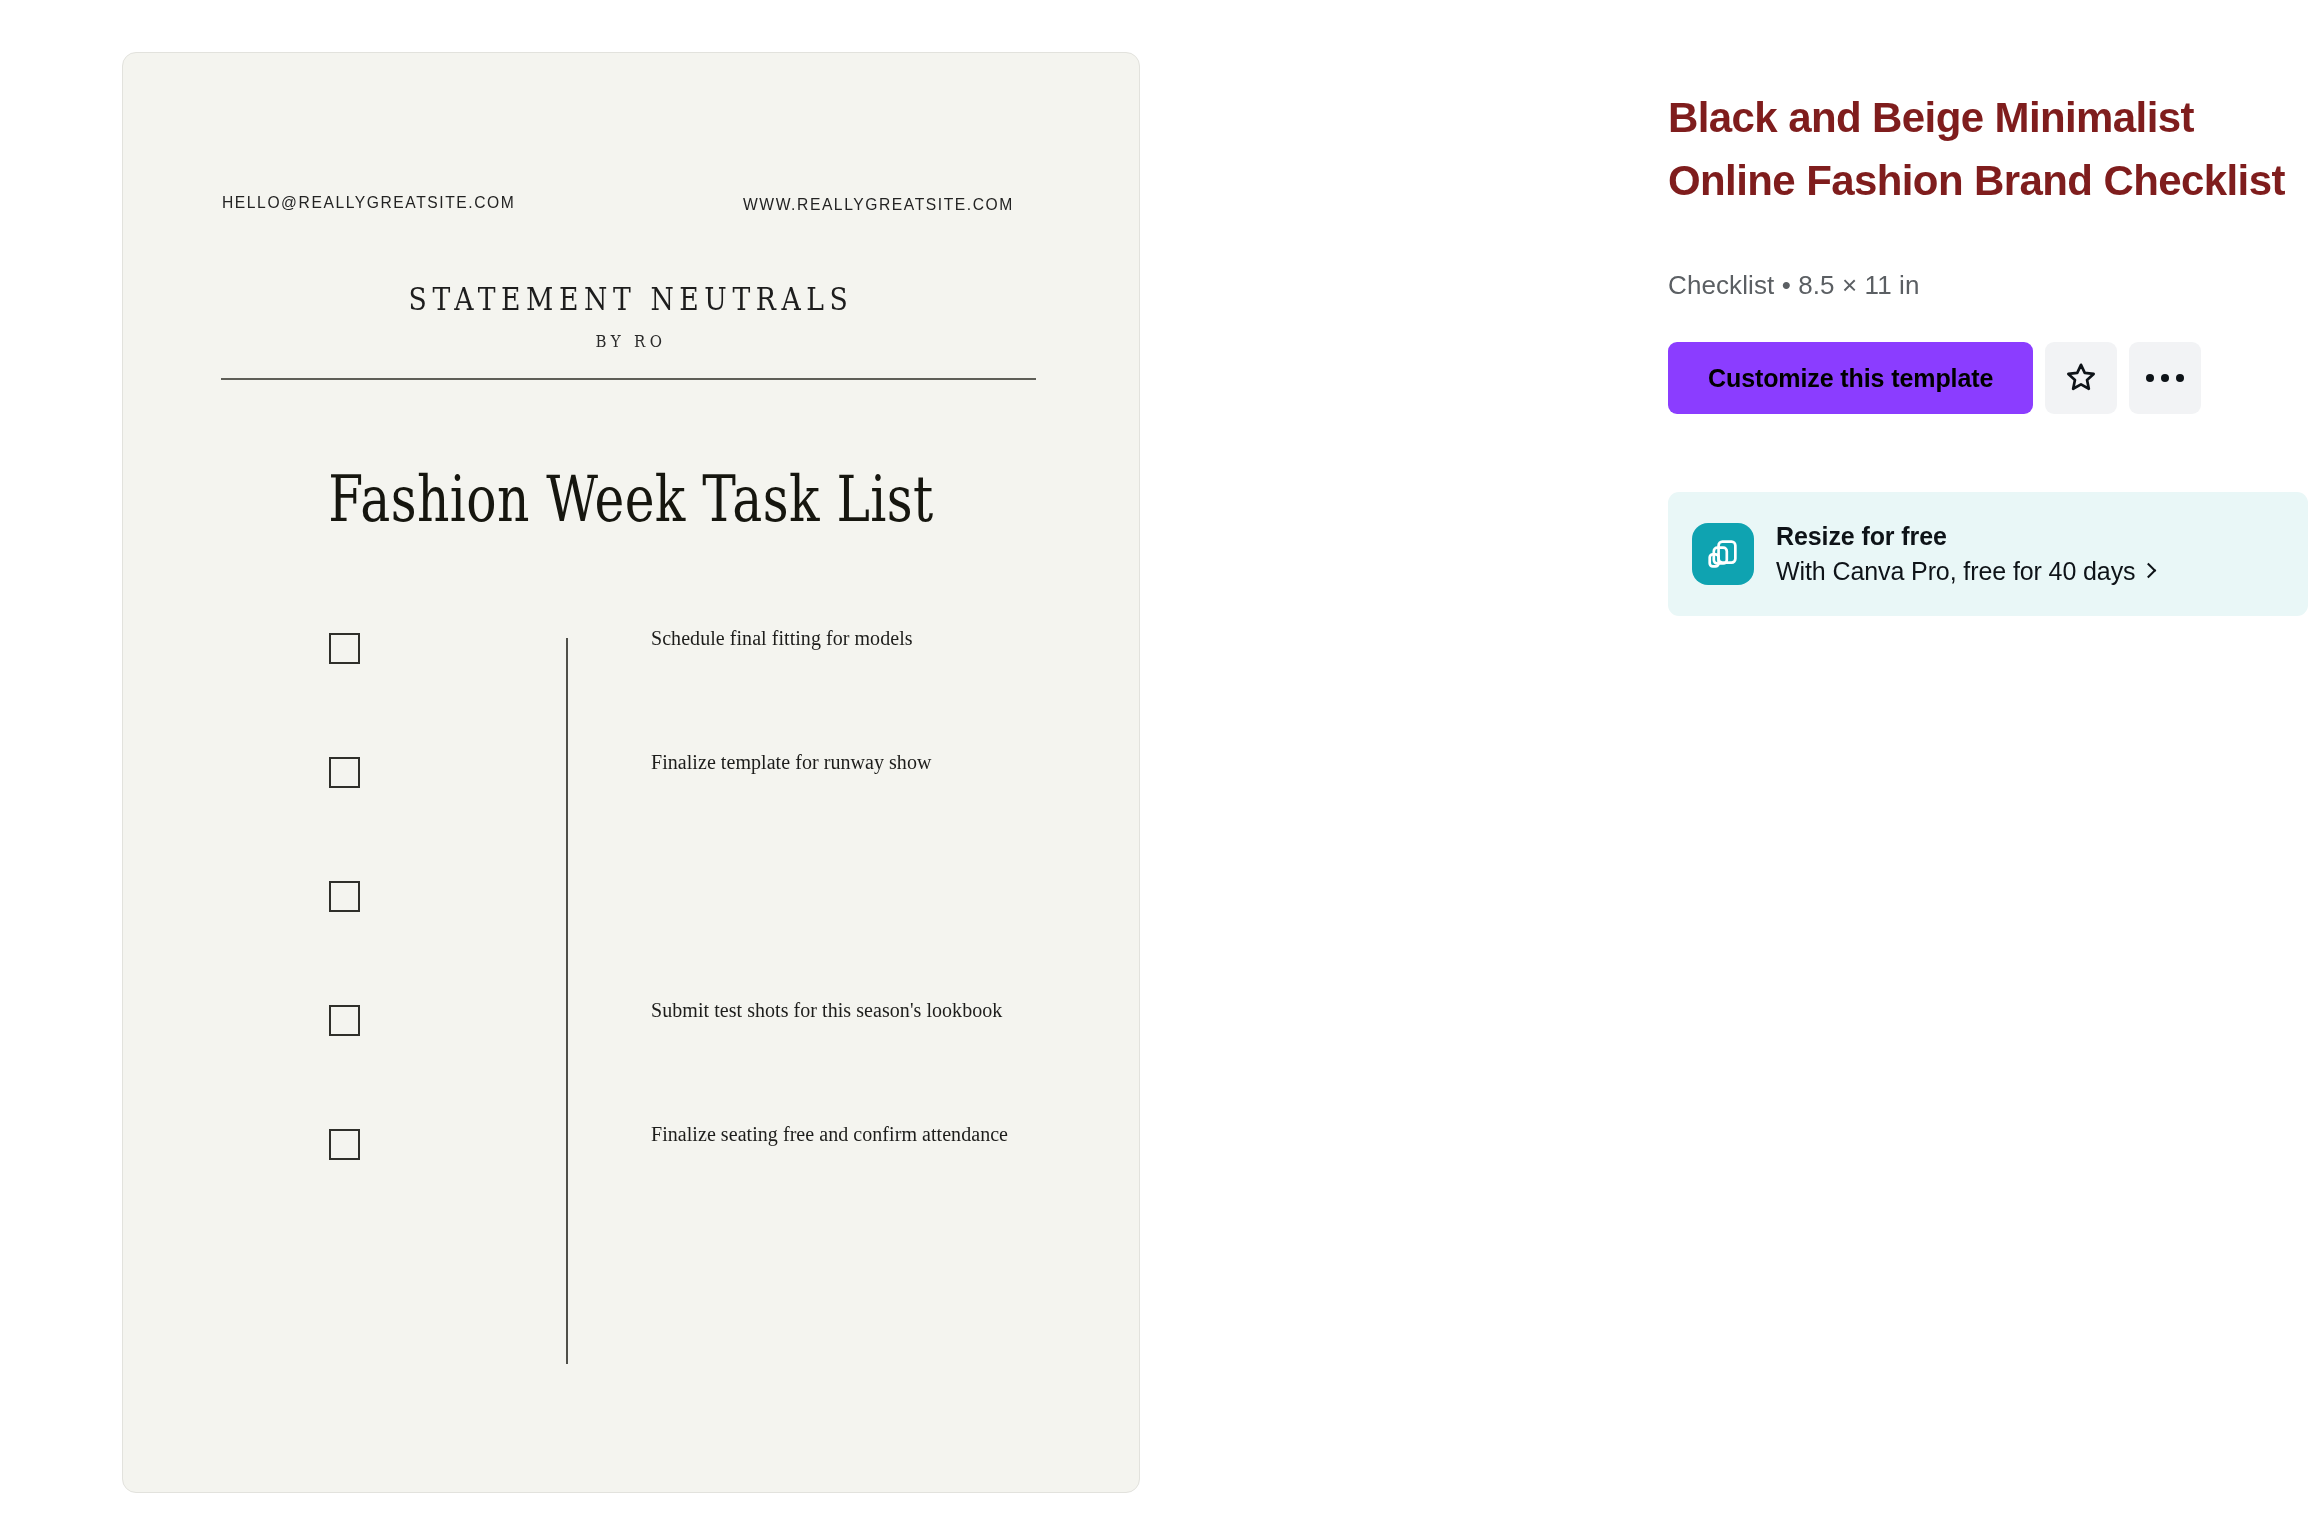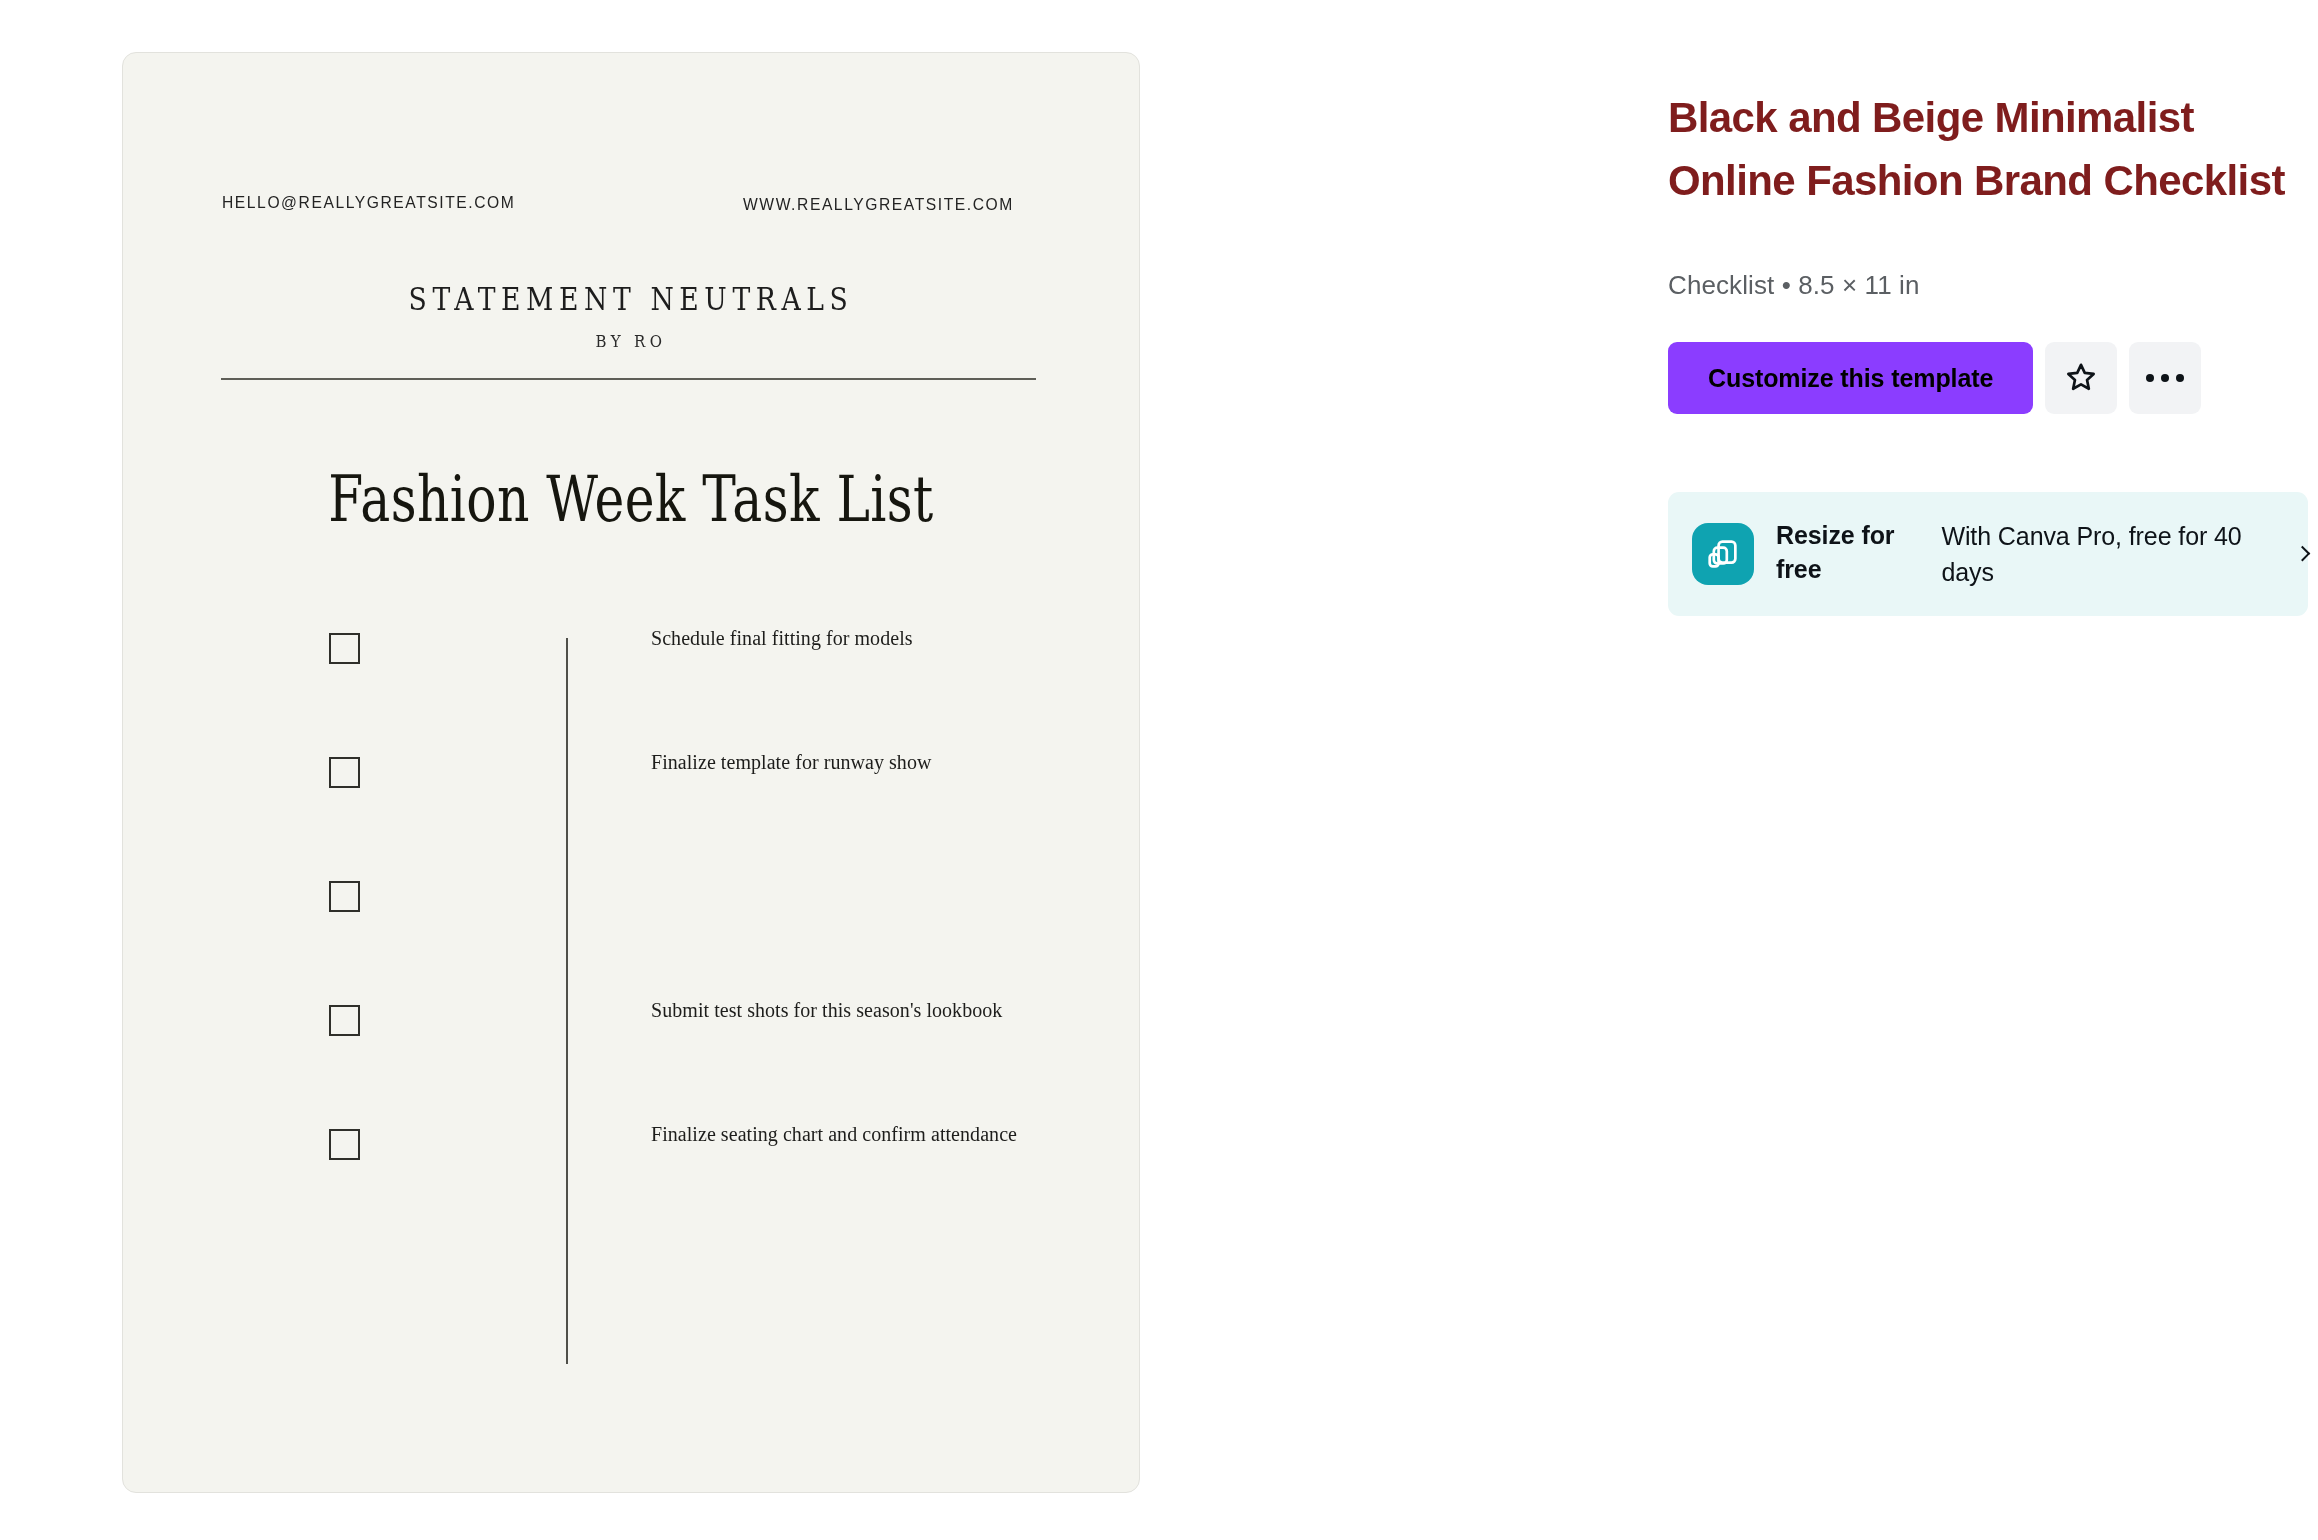--- a/index.html
+++ b/index.html
@@ -263,21 +263,21 @@
     border-radius: 16px;
     background: #0fa3b1;
     flex: none;
     display: flex;
     align-items: center;
     justify-content: center;
   }
   #resize-texts {
     margin-left: 22px;
     display: flex;
-    flex-direction: row;
+    flex-direction: column;
     justify-content: center;
   }
   #resize-title {
     font-size: 25px;
     font-weight: 700;
     color: #0e1318;
     letter-spacing: -0.1px;
     line-height: 34px;
   }
   #resize-sub {
@@ -331,21 +331,21 @@
       </div>
       <div class="cl-row">
         <span class="cl-box"></span>
       </div>
       <div class="cl-row">
         <span class="cl-box"></span>
         <span class="cl-text">Submit test shots for this season's lookbook</span>
       </div>
       <div class="cl-row">
         <span class="cl-box"></span>
-        <span class="cl-text">Finalize seating chart and confirm attendance</span>
+        <span class="cl-text">Finalize seating free and confirm attendance</span>
       </div>
     </div>
 
   </div>
 </div>
 
 <div id="info-pane">
 
   <h1 id="template-title">Black and Beige Minimalist Online Fashion Brand Checklist</h1>
 

